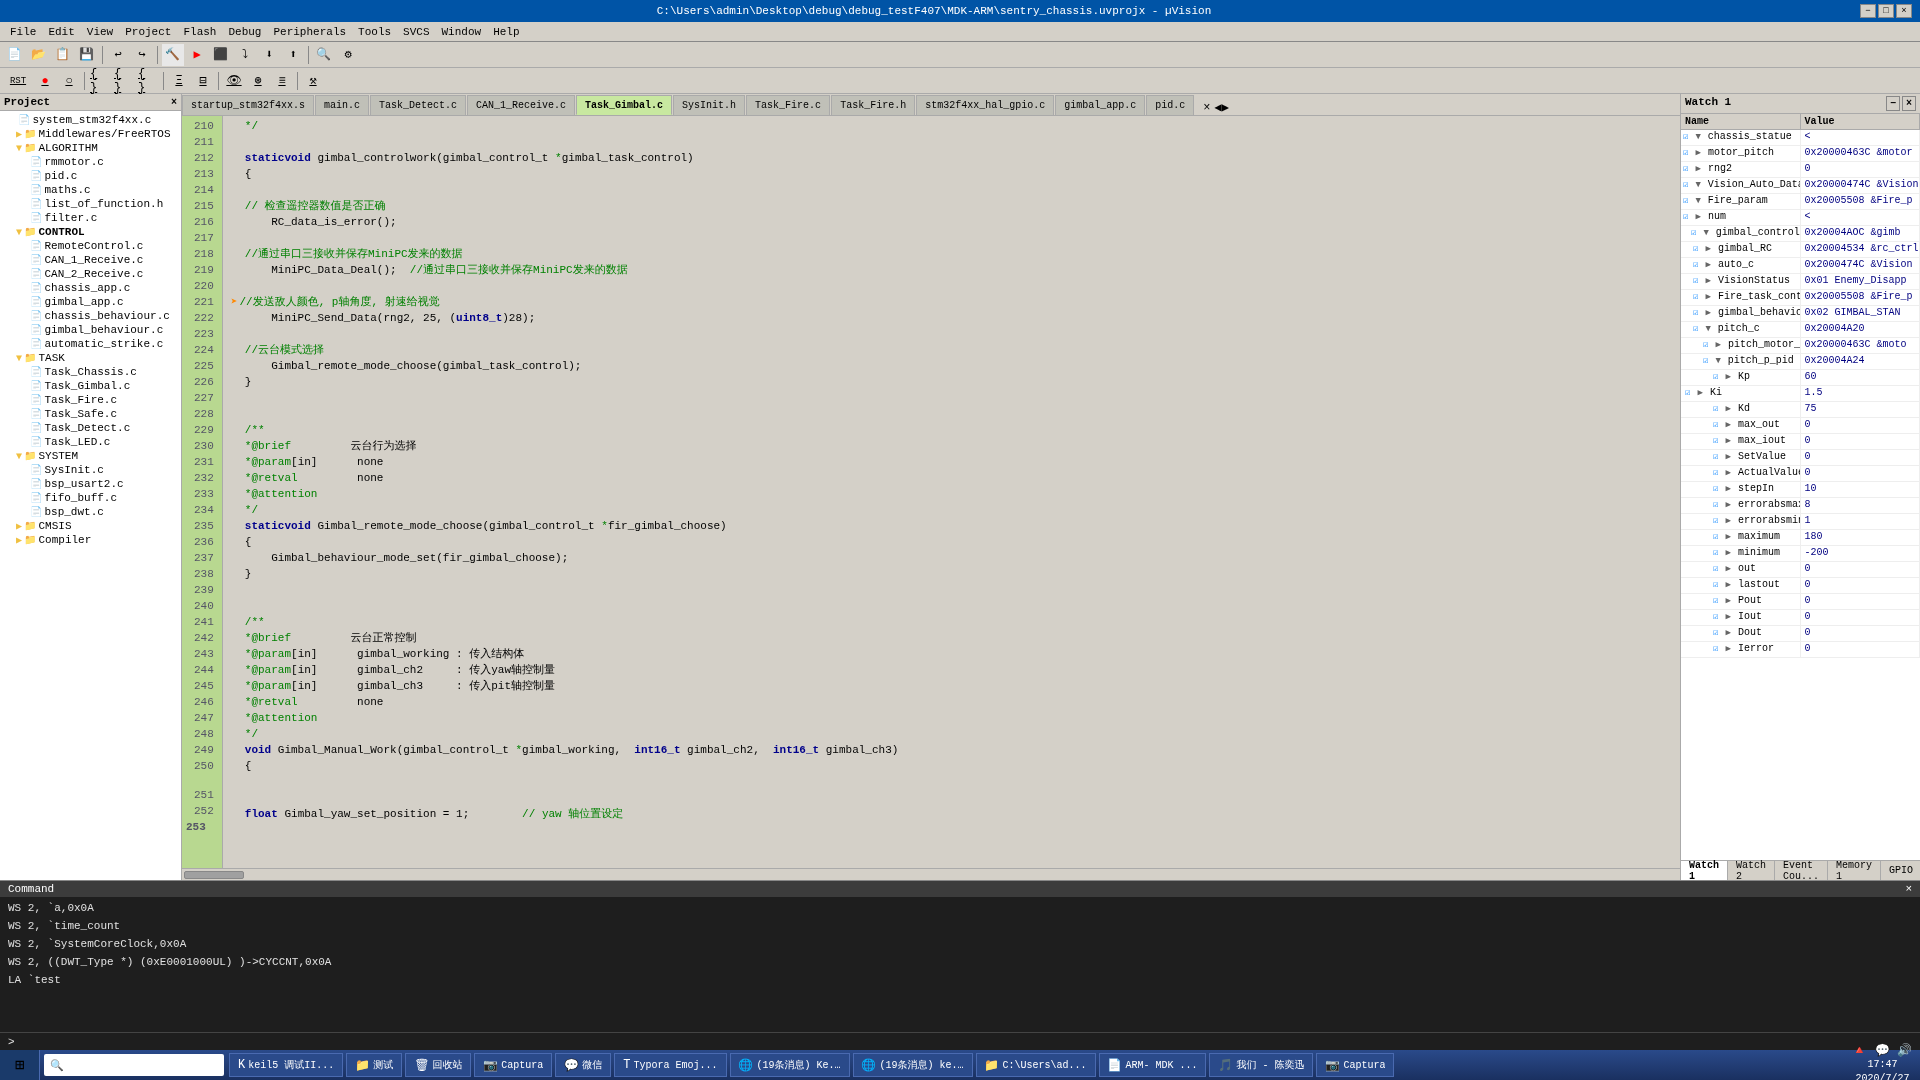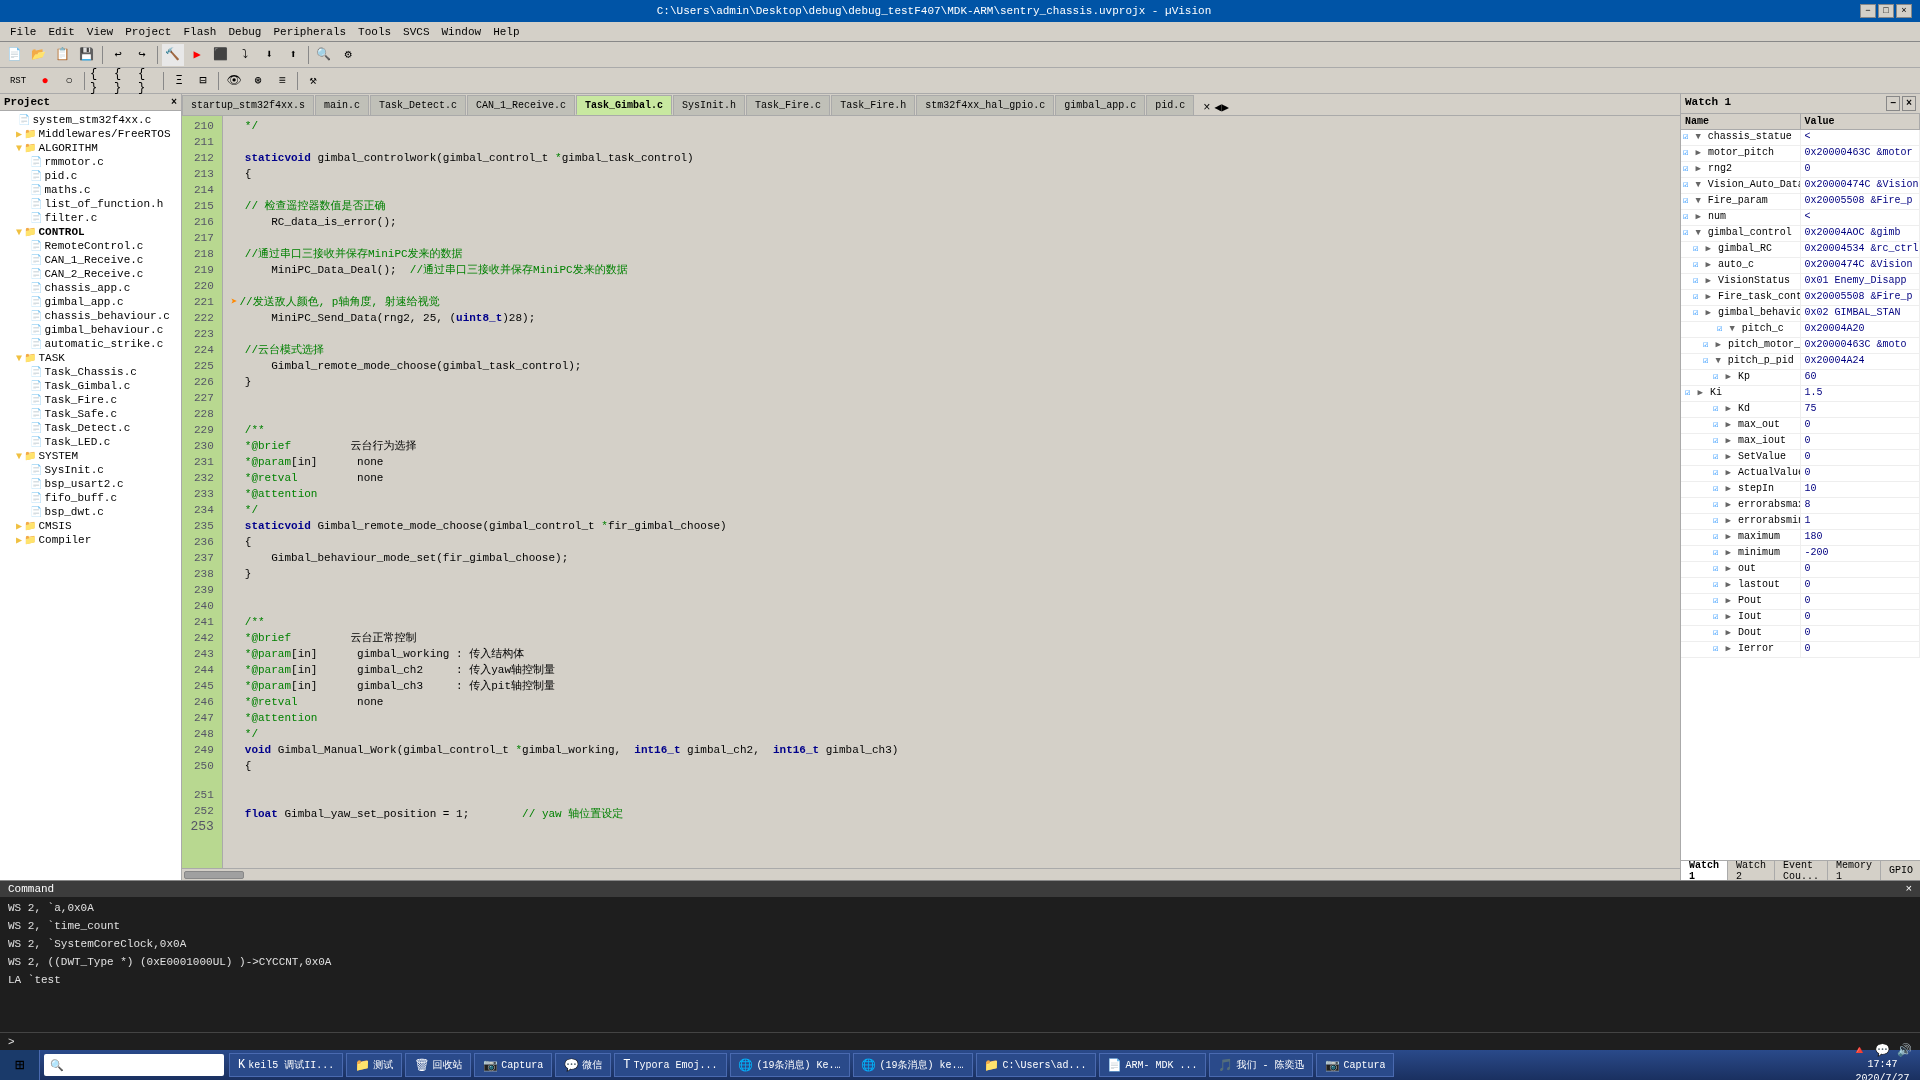--- a/index.html
+++ b/index.html
@@ -111,21 +111,21 @@
   <span class="tb-btn" style="color:red;">▶</span>
   <span class="tb-btn" style="color:red;">⬛</span>
   <span class="tb-btn">⤵</span>
   <span class="tb-btn">⬇</span>
   <span class="tb-btn">⬆</span>
   <span class="tb-sep"></span>
   <span class="tb-btn">🔍</span>
   <span class="tb-btn">⚙</span>
 </div>
 
-<div class="toolbar" style="height:26px;">
+<div class="toolbar" style="height:26px;text-decoration:underline;">
   <span class="tb-btn" style="font-size:9px;width:28px;">RST</span>
   <span class="tb-btn" style="color:red;">●</span>
   <span class="tb-btn">○</span>
   <span class="tb-sep"></span>
   <span class="tb-btn">{ }</span>
   <span class="tb-btn">{ }</span>
   <span class="tb-btn">{ }</span>
   <span class="tb-sep"></span>
   <span class="tb-btn">Ξ</span>
   <span class="tb-btn">⊟</span>
@@ -392,21 +392,21 @@
           <div style="height: 16px; line-height: 16px; font-size: 11px; color: rgb(85, 85, 102); text-align: right; padding-right: 4px;">243</div>
           <div style="height: 16px; line-height: 16px; font-size: 11px; color: rgb(85, 85, 102); text-align: right; padding-right: 4px;">244</div>
           <div style="height: 16px; line-height: 16px; font-size: 11px; color: rgb(85, 85, 102); text-align: right; padding-right: 4px;">245</div>
           <div style="height: 16px; line-height: 16px; font-size: 11px; color: rgb(85, 85, 102); text-align: right; padding-right: 4px;">246</div>
           <div style="height: 16px; line-height: 16px; font-size: 11px; color: rgb(85, 85, 102); text-align: right; padding-right: 4px;">247</div>
           <div style="height: 16px; line-height: 16px; font-size: 11px; color: rgb(85, 85, 102); text-align: right; padding-right: 4px;">248</div>
           <div style="height: 16px; line-height: 16px; font-size: 11px; color: rgb(85, 85, 102); text-align: right; padding-right: 4px;">249</div>
           <div style="height: 16px; line-height: 16px; font-size: 11px; color: rgb(85, 85, 102); text-align: right; padding-right: 4px;">250</div>
           <div style="height: 16px; line-height: 16px; font-size: 11px; color: rgb(85, 85, 102); text-align: right; padding-right: 4px; margin-top: 13px;">251</div>
           <div style="height: 16px; line-height: 16px; font-size: 11px; color: rgb(85, 85, 102); text-align: right; padding-right: 4px;">252</div>
-          <div style="height: 16px; line-height: 16px; font-size: 13px; color: rgb(85, 85, 102); text-align: right; padding-right: 4px;">253</div>
+          <div style="height: 16px; line-height: 16px; font-size: 11px; color: rgb(85, 85, 102); text-align: left; padding-right: 4px; font-weight: bold;">253</div>
         </div>
       <div id="code-content"><div style="height: 16px; line-height: 16px; font-size: 11px; white-space: pre; display: flex; align-items: center;"><span style="display:inline-block;width:14px;"></span>    <span style="color:#008000;">*/</span></div><div style="height: 16px; line-height: 16px; font-size: 11px; white-space: pre; display: flex; align-items: center;"><span style="display:inline-block;width:14px;"></span></div><div style="height: 16px; line-height: 16px; font-size: 11px; white-space: pre; display: flex; align-items: center;"><span style="display:inline-block;width:14px;"></span><span style="color:#00008b;font-weight:bold;">static</span> <span style="color:#00008b;font-weight:bold;">void</span> gimbal_controlwork(gimbal_control_t <span style="color:#008000;">*</span>gimbal_task_control)</div><div style="height: 16px; line-height: 16px; font-size: 11px; white-space: pre; display: flex; align-items: center;"><span style="display:inline-block;width:14px;"></span>{</div><div style="height: 16px; line-height: 16px; font-size: 11px; white-space: pre; display: flex; align-items: center;"><span style="display:inline-block;width:14px;"></span></div><div style="height: 16px; line-height: 16px; font-size: 11px; white-space: pre; display: flex; align-items: center;"><span style="display:inline-block;width:14px;"></span>    <span style="color:#008000;">// 检查遥控器数值是否正确</span></div><div style="height: 16px; line-height: 16px; font-size: 11px; white-space: pre; display: flex; align-items: center;"><span style="display:inline-block;width:14px;"></span>    RC_data_is_error();</div><div style="height: 16px; line-height: 16px; font-size: 11px; white-space: pre; display: flex; align-items: center;"><span style="display:inline-block;width:14px;"></span></div><div style="height: 16px; line-height: 16px; font-size: 11px; white-space: pre; display: flex; align-items: center;"><span style="display:inline-block;width:14px;"></span>    <span style="color:#008000;">//通过串口三接收并保存MiniPC发来的数据</span></div><div style="height: 16px; line-height: 16px; font-size: 11px; white-space: pre; display: flex; align-items: center;"><span style="display:inline-block;width:14px;"></span>    MiniPC_Data_Deal();  <span style="color:#008000;">//通过串口三接收并保存MiniPC发来的数据</span></div><div style="height: 16px; line-height: 16px; font-size: 11px; white-space: pre; display: flex; align-items: center;"><span style="display:inline-block;width:14px;"></span></div><div style="height: 16px; line-height: 16px; font-size: 11px; white-space: pre; display: flex; align-items: center;"><span style="color:#ff8800;font-weight:bold;margin-right:2px;">➤</span>    <span style="color:#008000;">//发送敌人颜色, p轴角度, 射速给视觉</span></div><div style="height: 16px; line-height: 16px; font-size: 11px; white-space: pre; display: flex; align-items: center;"><span style="display:inline-block;width:14px;"></span>    MiniPC_Send_Data(rng2, 25, (<span style="color:#00008b;font-weight:bold;">uint8_t</span>)28);</div><div style="height: 16px; line-height: 16px; font-size: 11px; white-space: pre; display: flex; align-items: center;"><span style="display:inline-block;width:14px;"></span></div><div style="height: 16px; line-height: 16px; font-size: 11px; white-space: pre; display: flex; align-items: center;"><span style="display:inline-block;width:14px;"></span>    <span style="color:#008000;">//云台模式选择</span></div><div style="height: 16px; line-height: 16px; font-size: 11px; white-space: pre; display: flex; align-items: center;"><span style="display:inline-block;width:14px;"></span>    Gimbal_remote_mode_choose(gimbal_task_control);</div><div style="height: 16px; line-height: 16px; font-size: 11px; white-space: pre; display: flex; align-items: center;"><span style="display:inline-block;width:14px;"></span>}</div><div style="height: 16px; line-height: 16px; font-size: 11px; white-space: pre; display: flex; align-items: center;"><span style="display:inline-block;width:14px;"></span></div><div style="height: 16px; line-height: 16px; font-size: 11px; white-space: pre; display: flex; align-items: center;"><span style="display:inline-block;width:14px;"></span></div><div style="height: 16px; line-height: 16px; font-size: 11px; white-space: pre; display: flex; align-items: center;"><span style="display:inline-block;width:14px;"></span><span style="color:#008000;">/**</span></div><div style="height: 16px; line-height: 16px; font-size: 11px; white-space: pre; display: flex; align-items: center;"><span style="display:inline-block;width:14px;"></span> <span style="color:#008000;">*</span> <span style="color:#008000;">@brief</span>         云台行为选择</div><div style="height: 16px; line-height: 16px; font-size: 11px; white-space: pre; display: flex; align-items: center;"><span style="display:inline-block;width:14px;"></span> <span style="color:#008000;">*</span> <span style="color:#008000;">@param</span>[in]      none</div><div style="height: 16px; line-height: 16px; font-size: 11px; white-space: pre; display: flex; align-items: center;"><span style="display:inline-block;width:14px;"></span> <span style="color:#008000;">*</span> <span style="color:#008000;">@retval</span>         none</div><div style="height: 16px; line-height: 16px; font-size: 11px; white-space: pre; display: flex; align-items: center;"><span style="display:inline-block;width:14px;"></span> <span style="color:#008000;">*</span> <span style="color:#008000;">@attention</span></div><div style="height: 16px; line-height: 16px; font-size: 11px; white-space: pre; display: flex; align-items: center;"><span style="display:inline-block;width:14px;"></span> <span style="color:#008000;">*/</span></div><div style="height: 16px; line-height: 16px; font-size: 11px; white-space: pre; display: flex; align-items: center;"><span style="display:inline-block;width:14px;"></span><span style="color:#00008b;font-weight:bold;">static</span> <span style="color:#00008b;font-weight:bold;">void</span> Gimbal_remote_mode_choose(gimbal_control_t <span style="color:#008000;">*</span>fir_gimbal_choose)</div><div style="height: 16px; line-height: 16px; font-size: 11px; white-space: pre; display: flex; align-items: center;"><span style="display:inline-block;width:14px;"></span>{</div><div style="height: 16px; line-height: 16px; font-size: 11px; white-space: pre; display: flex; align-items: center;"><span style="display:inline-block;width:14px;"></span>    Gimbal_behaviour_mode_set(fir_gimbal_choose);</div><div style="height: 16px; line-height: 16px; font-size: 11px; white-space: pre; display: flex; align-items: center;"><span style="display:inline-block;width:14px;"></span>}</div><div style="height: 16px; line-height: 16px; font-size: 11px; white-space: pre; display: flex; align-items: center;"><span style="display:inline-block;width:14px;"></span></div><div style="height: 16px; line-height: 16px; font-size: 11px; white-space: pre; display: flex; align-items: center;"><span style="display:inline-block;width:14px;"></span></div><div style="height: 16px; line-height: 16px; font-size: 11px; white-space: pre; display: flex; align-items: center;"><span style="display:inline-block;width:14px;"></span><span style="color:#008000;">/**</span></div><div style="height: 16px; line-height: 16px; font-size: 11px; white-space: pre; display: flex; align-items: center;"><span style="display:inline-block;width:14px;"></span> <span style="color:#008000;">*</span> <span style="color:#008000;">@brief</span>         云台正常控制</div><div style="height: 16px; line-height: 16px; font-size: 11px; white-space: pre; display: flex; align-items: center;"><span style="display:inline-block;width:14px;"></span> <span style="color:#008000;">*</span> <span style="color:#008000;">@param</span>[in]      gimbal_working : 传入结构体</div><div style="height: 16px; line-height: 16px; font-size: 11px; white-space: pre; display: flex; align-items: center;"><span style="display:inline-block;width:14px;"></span> <span style="color:#008000;">*</span> <span style="color:#008000;">@param</span>[in]      gimbal_ch2     : 传入yaw轴控制量</div><div style="height: 16px; line-height: 16px; font-size: 11px; white-space: pre; display: flex; align-items: center;"><span style="display:inline-block;width:14px;"></span> <span style="color:#008000;">*</span> <span style="color:#008000;">@param</span>[in]      gimbal_ch3     : 传入pit轴控制量</div><div style="height: 16px; line-height: 16px; font-size: 11px; white-space: pre; display: flex; align-items: center;"><span style="display:inline-block;width:14px;"></span> <span style="color:#008000;">*</span> <span style="color:#008000;">@retval</span>         none</div><div style="height: 16px; line-height: 16px; font-size: 11px; white-space: pre; display: flex; align-items: center;"><span style="display:inline-block;width:14px;"></span> <span style="color:#008000;">*</span> <span style="color:#008000;">@attention</span></div><div style="height: 16px; line-height: 16px; font-size: 11px; white-space: pre; display: flex; align-items: center;"><span style="display:inline-block;width:14px;"></span> <span style="color:#008000;">*/</span></div><div style="height: 16px; line-height: 16px; font-size: 11px; white-space: pre; display: flex; align-items: center;"><span style="display:inline-block;width:14px;"></span><span style="color:#00008b;font-weight:bold;">void</span> Gimbal_Manual_Work(gimbal_control_t <span style="color:#008000;">*</span>gimbal_working,  <span style="color:#00008b;font-weight:bold;">int16_t</span> gimbal_ch2,  <span style="color:#00008b;font-weight:bold;">int16_t</span> gimbal_ch3)</div><div style="height: 16px; line-height: 16px; font-size: 11px; white-space: pre; display: flex; align-items: center;"><span style="display:inline-block;width:14px;"></span>{</div><div style="height: 16px; line-height: 16px; font-size: 11px; white-space: pre; display: flex; align-items: center;"><span style="display:inline-block;width:14px;"></span></div><div style="height: 16px; line-height: 16px; font-size: 11px; white-space: pre; display: flex; align-items: center;"><span style="display:inline-block;width:14px;"></span></div><div style="height: 16px; line-height: 16px; font-size: 11px; white-space: pre; display: flex; align-items: center;"><span style="display:inline-block;width:14px;"></span>    <span style="color:#00008b;font-weight:bold;">float</span> Gimbal_yaw_set_position = 1;        <span style="color:#008000;">// yaw 轴位置设定</span></div></div>
     </div>
     <div class="scrollbar-h">
       <div class="scrollbar-thumb"></div>
     </div>
   </div>
 
   <div id="watch-panel">
     <div id="watch-header">
@@ -475,21 +475,21 @@
     <div class="watch-cell name-cell" style="padding-left:2px;">
       <span style="color:#0080ff;font-size:9px;margin-right:1px;">☑</span>
       <span style="color:#666;font-size:9px;margin-right:1px;">▶</span>
       <span style="font-size:10px;">num</span>
     </div>
     <div class="watch-cell value-cell">
       <span style="font-size:10px;color:#000080;">&lt;<cannot evaluate=""></cannot></span>
     </div>
   </div>
         <div class="watch-row">
-    <div class="watch-cell name-cell" style="padding-left:2px;">
+    <div class="watch-cell name-cell" style="padding-left:10px;">
       <span style="color:#0080ff;font-size:9px;margin-right:1px;">☑</span>
       <span style="color:#666;font-size:9px;margin-right:1px;">▼</span>
       <span style="font-size:10px;">gimbal_control</span>
     </div>
     <div class="watch-cell value-cell">
       <span style="font-size:10px;color:#000080;">0x20004AOC &amp;gimb</span>
     </div>
   </div>
         <div class="watch-row">
     <div class="watch-cell name-cell" style="padding-left:12px;">
@@ -535,21 +535,21 @@
     <div class="watch-cell name-cell" style="padding-left:12px;">
       <span style="color:#0080ff;font-size:9px;margin-right:1px;">☑</span>
       <span style="color:#666;font-size:9px;margin-right:1px;">▶</span>
       <span style="font-size:10px;">gimbal_behaviour</span>
     </div>
     <div class="watch-cell value-cell">
       <span style="font-size:10px;color:#000080;">0x02 GIMBAL_STAN</span>
     </div>
   </div>
         <div class="watch-row">
-    <div class="watch-cell name-cell" style="padding-left:12px;margin-left:24px;">
+    <div class="watch-cell name-cell" style="padding-left:12px;">
       <span style="color:#0080ff;font-size:9px;margin-right:1px;">☑</span>
       <span style="color:#666;font-size:9px;margin-right:1px;">▼</span>
       <span style="font-size:10px;">pitch_c</span>
     </div>
     <div class="watch-cell value-cell">
       <span style="font-size:10px;color:#000080;">0x20004A20</span>
     </div>
   </div>
         <div class="watch-row">
     <div class="watch-cell name-cell" style="padding-left:22px;">

